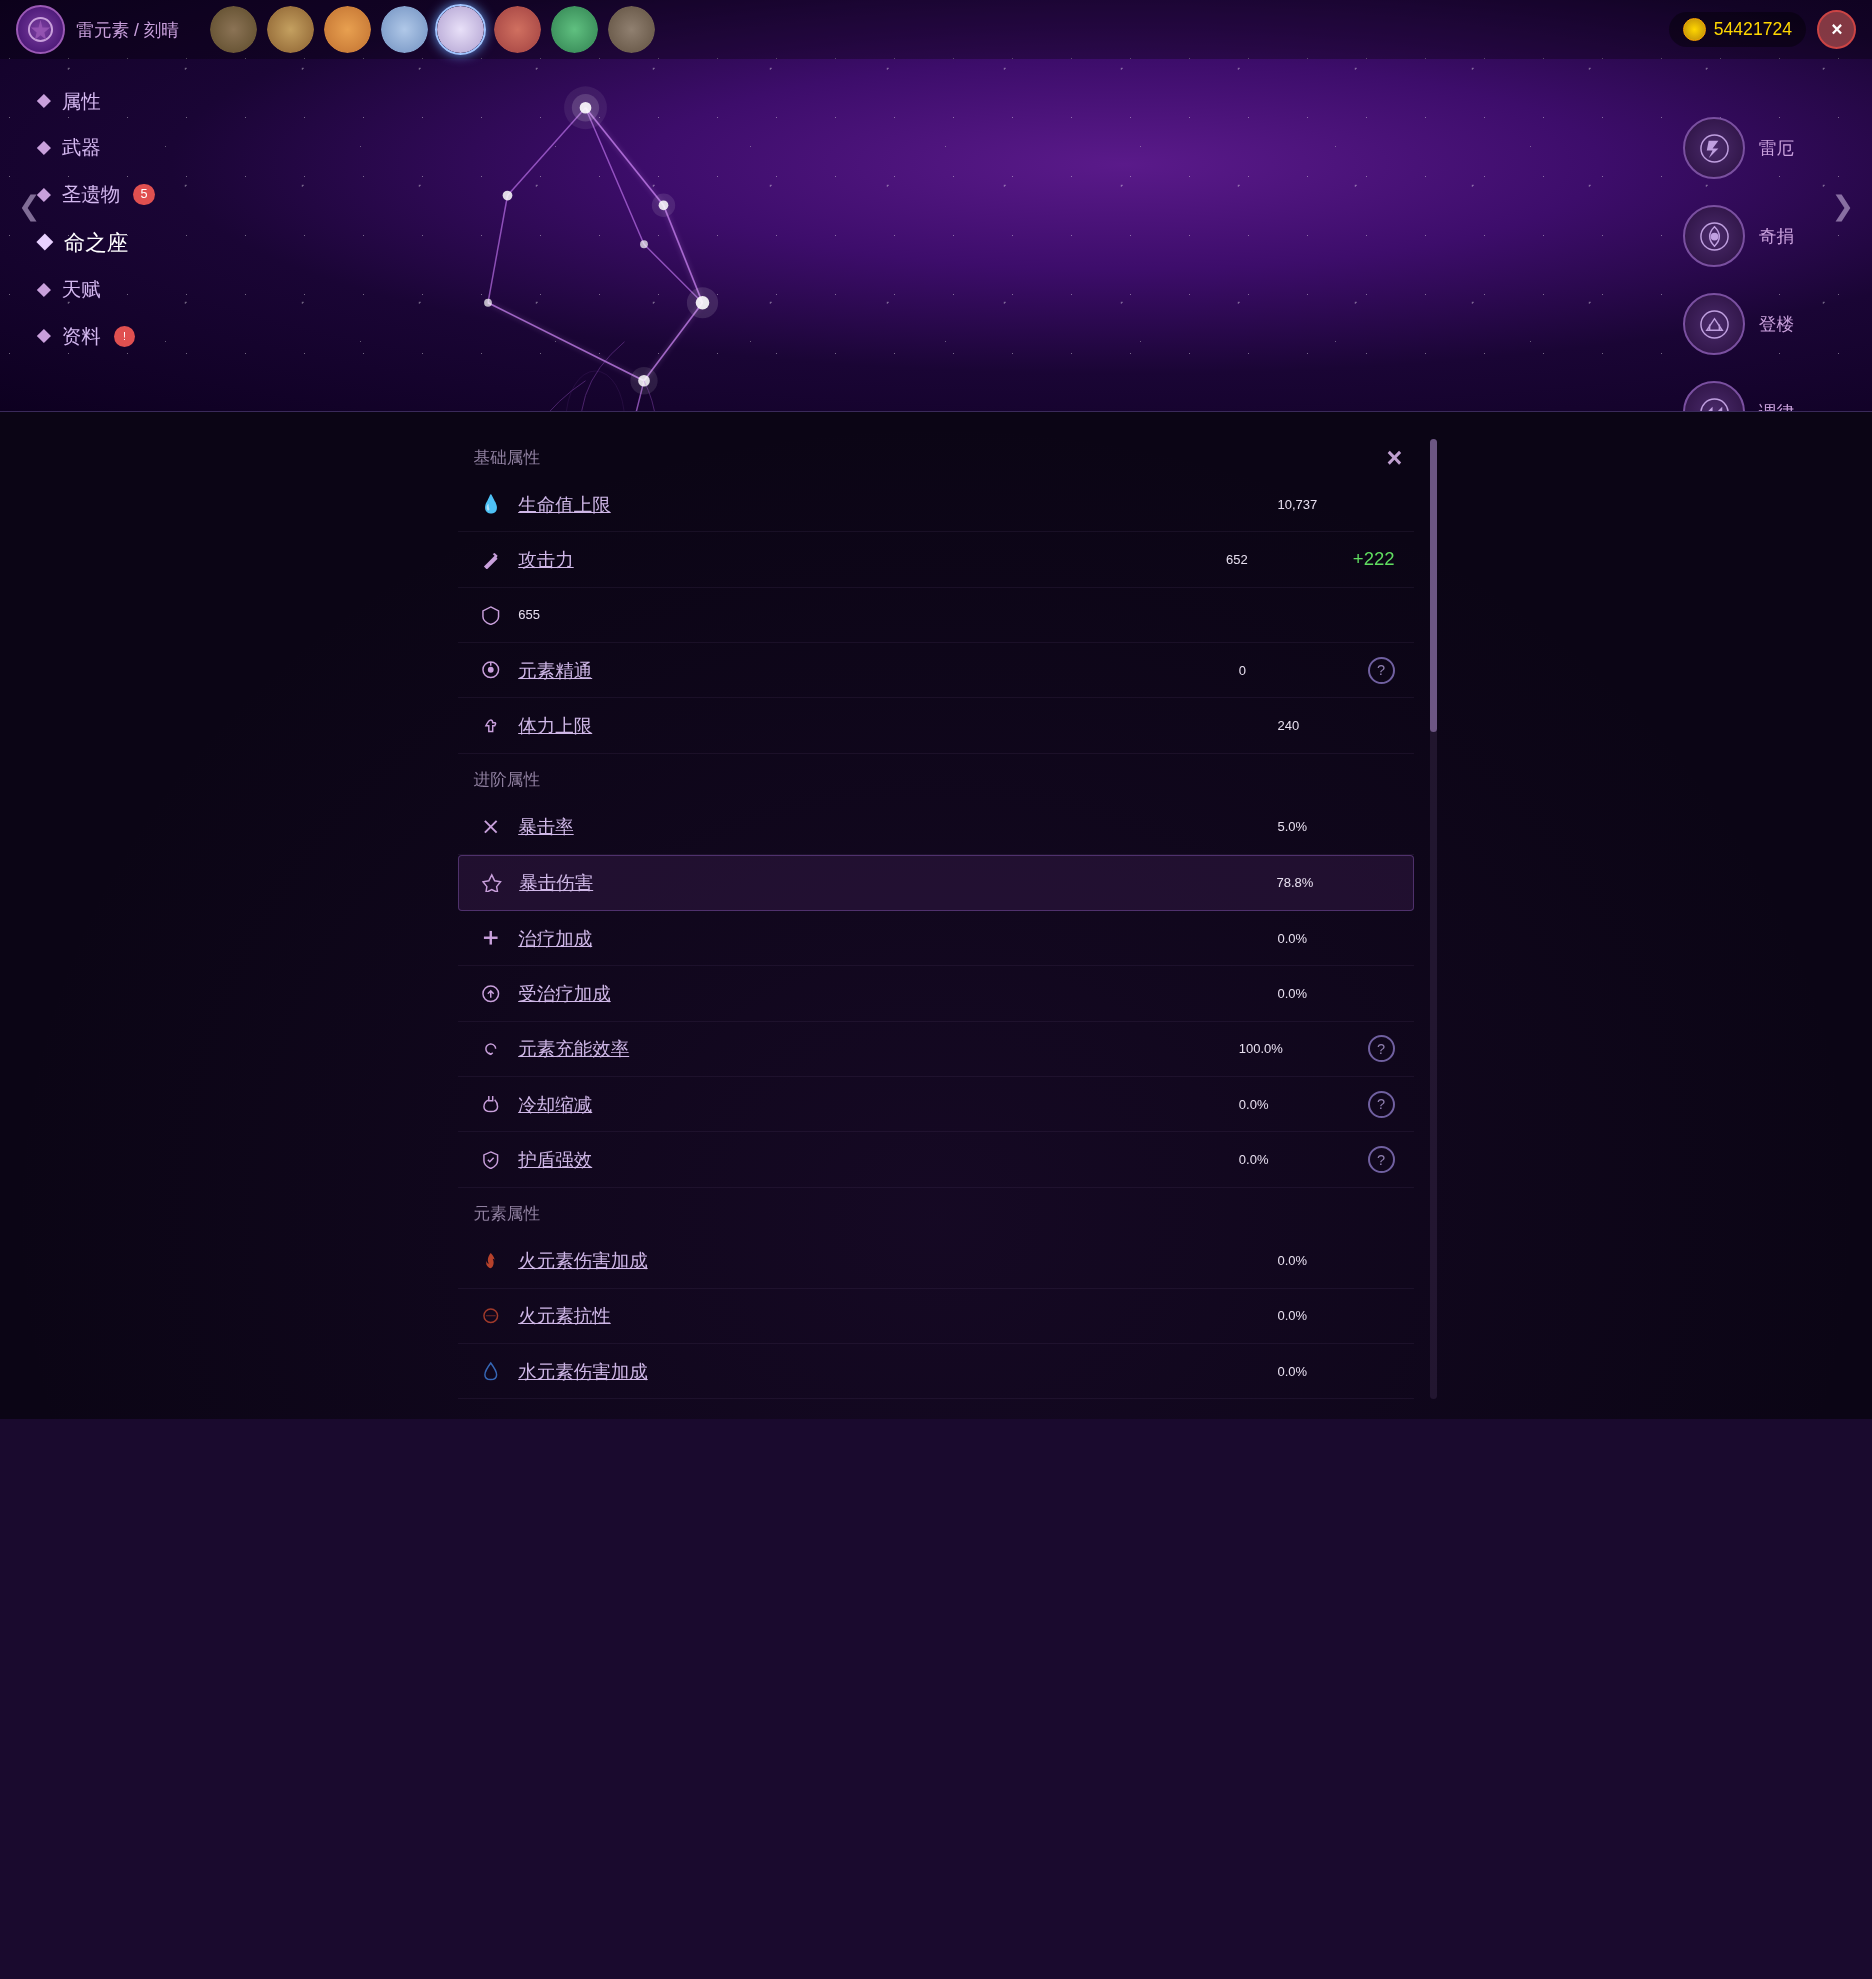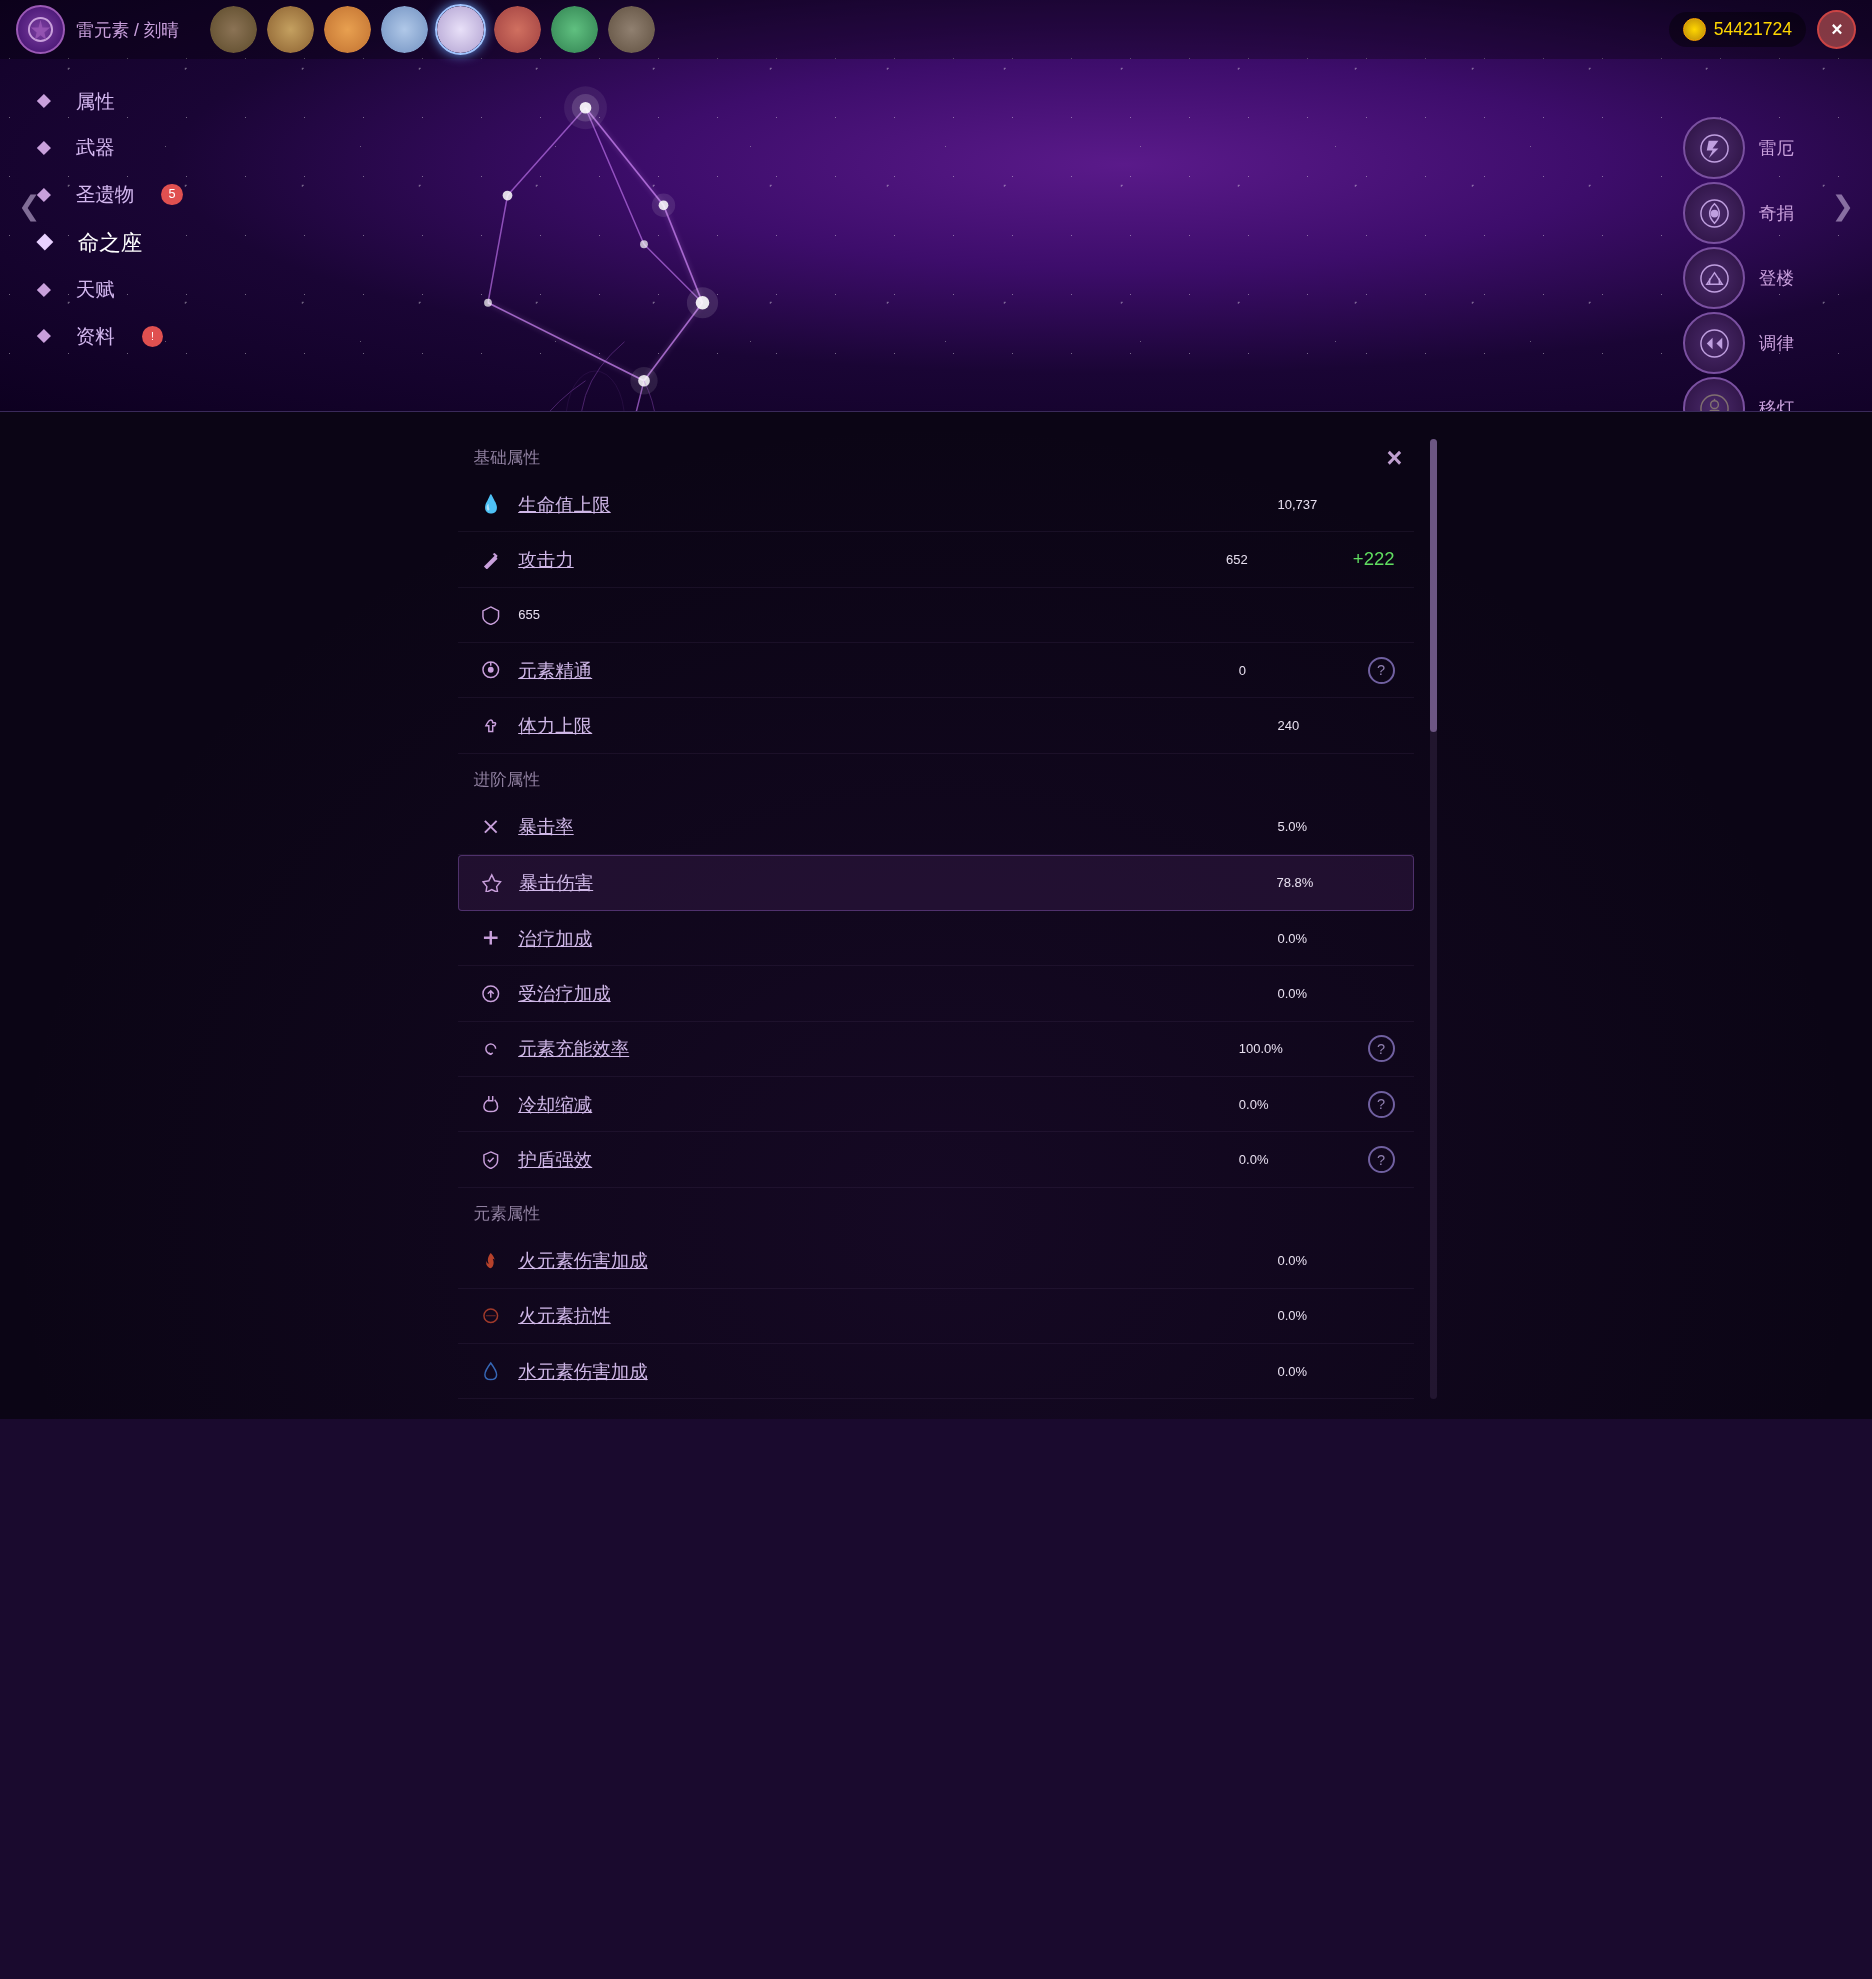--- a/index.html
+++ b/index.html
@@ -151,21 +151,21 @@
     .left-menu {
       position: absolute;
       left: 39px;
       top: 78px;
       z-index: 10;
     }
 
     .menu-item {
       display: flex;
       align-items: center;
-      gap: 27px;
+      gap: 13px;
       padding: 9.8px 0;
       cursor: pointer;
       color: #d4b8f0;
       font-size: 19.5px;
     }
 
     .menu-item.active {
       color: #ffffff;
       font-size: 21.5px;
     }
@@ -205,21 +205,21 @@
       height: 488px;
     }
 
     
     .right-skills {
       position: absolute;
       right: 78px;
       top: 117px;
       display: flex;
       flex-direction: column;
-      gap: 3px;
+      gap: 26px;
       z-index: 10;
     }
 
     .skill-item {
       display: flex;
       align-items: center;
       gap: 13.7px;
       cursor: pointer;
     }
 

